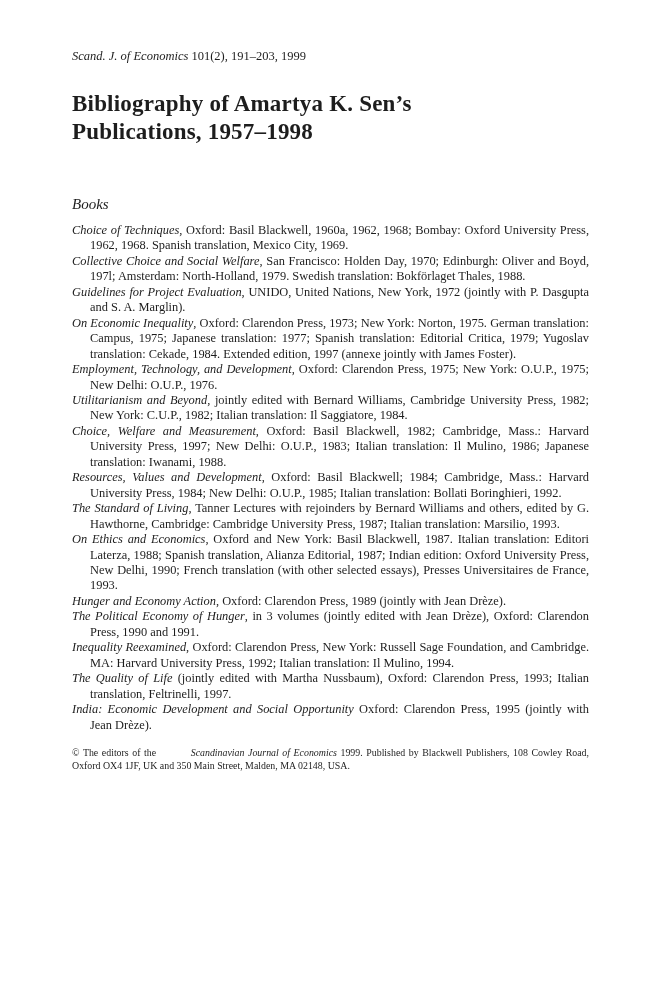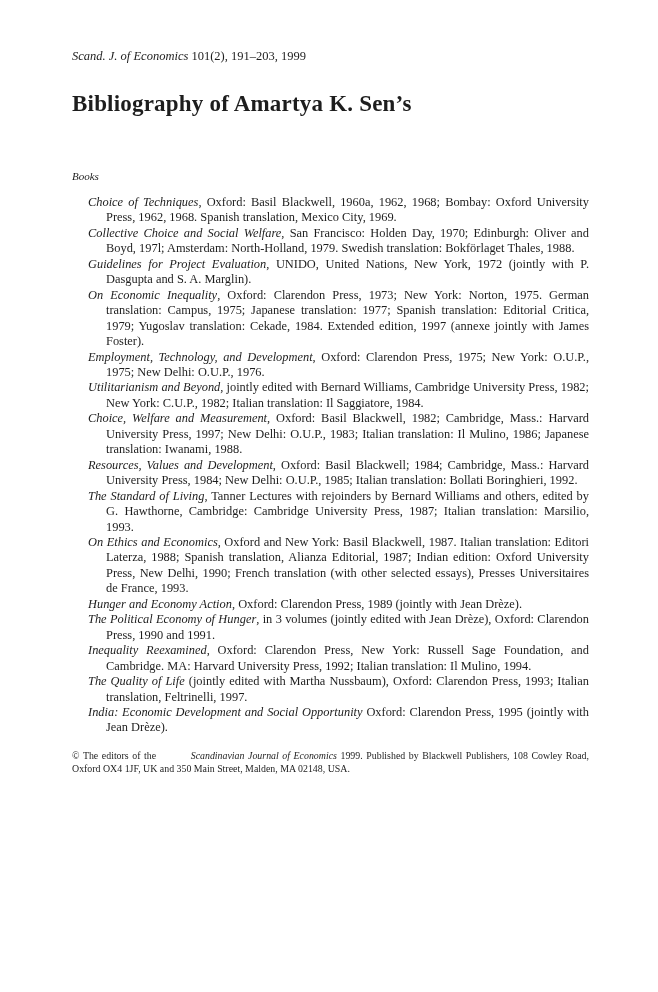--- a/index.html
+++ b/index.html
@@ -28,30 +28,29 @@
   .journal-line .jt { font-style: italic; }
   .doc-title {
     margin: 27px 0 0 0;
     font-size: 23px;
     line-height: 28px;
     font-weight: bold;
     letter-spacing: 0.2px;
   }
   .section-heading {
     margin-top: 51px;
-    font-size: 11px;
+    font-size: 15px;
     line-height: 15px;
     font-style: italic;
     font-weight: normal;
   }
   .entries {
     margin-top: 11px;
     font-size: 12.4px;
     line-height: 15.45px;
-    margin-left: 16px;
   }
   .entry {
     margin: 0;
     text-align: justify;
     padding-left: 18px;
     text-indent: -18px;
   }
   .entry .etitle { font-style: italic; }
   .footer {
     margin-top: 14px;
@@ -66,20 +65,21 @@
 
 <div class="page">
   <div class="content">
 
     <div class="journal-line">
       <span class="jt">Scand. J. of Economics</span><span> 101(2), 191–203, 1999</span>
     </div>
 
     <h1 class="doc-title">
       <span>Bibliography of Amartya K. Sen’s</span><br>
+      <span>Publications, 1957–1998</span>
     </h1>
 
     <div class="section-heading">Books</div>
 
     <div class="entries">
   <p class="entry"><span class="etitle">Choice of Techniques</span><span>, Oxford: Basil Blackwell, 1960a, 1962, 1968; Bombay: Oxford University Press, 1962, 1968. Spanish translation, Mexico City, 1969.</span></p>
 
 
   <p class="entry"><span class="etitle">Collective Choice and Social Welfare</span><span>, San Francisco: Holden Day, 1970; Edinburgh: Oliver and Boyd, 197l; Amsterdam: North-Holland, 1979. Swedish translation: Bokförlaget Thales, 1988.</span></p>
 

